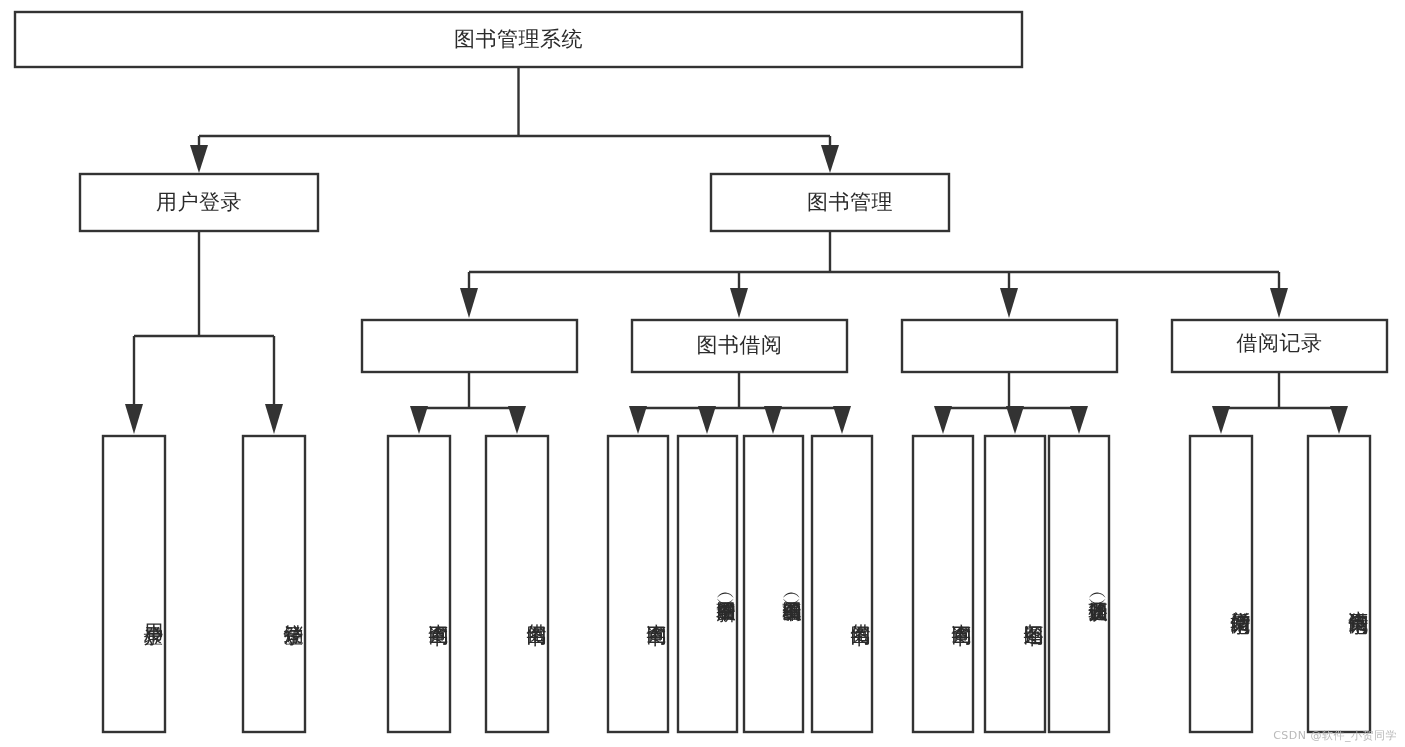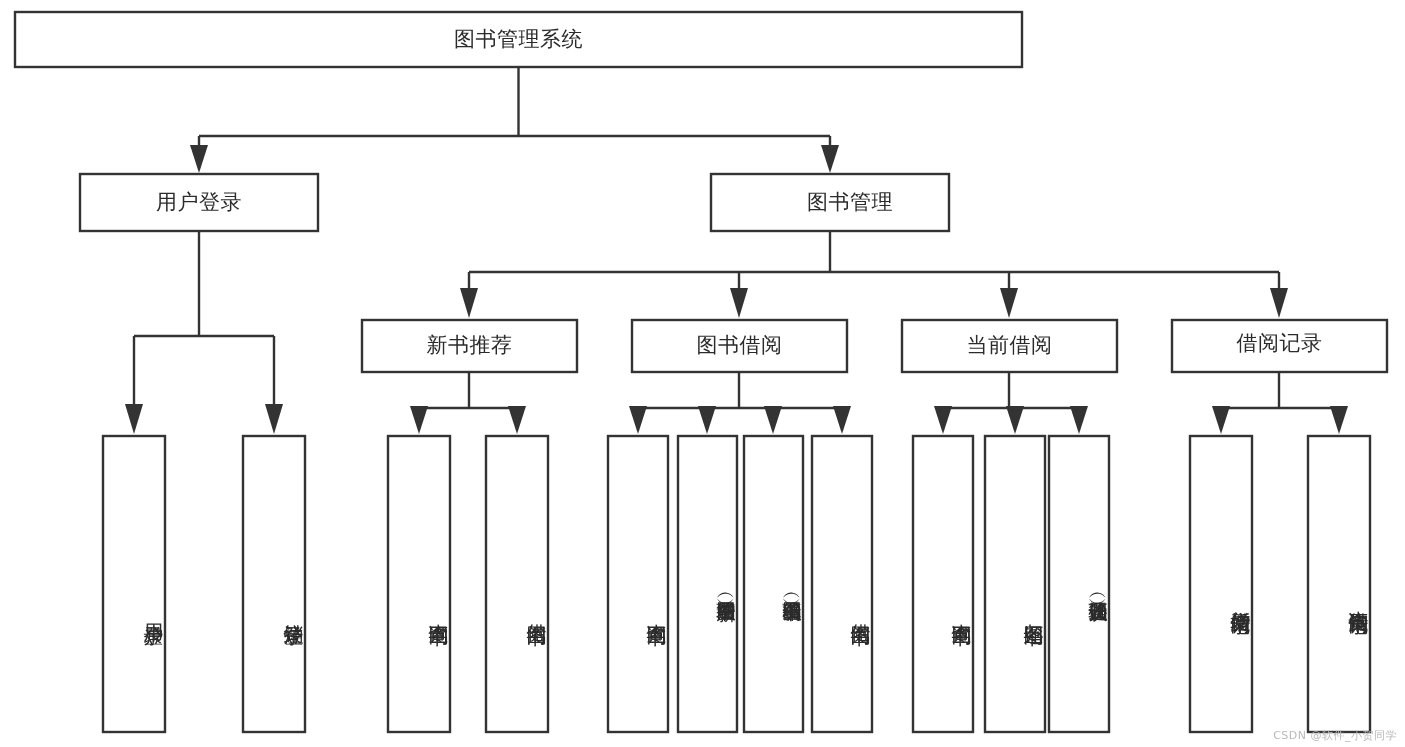--- a/index.html
+++ b/index.html
@@ -177,23 +177,21 @@
     <rect class="node-box" x="1049" y="436" width="60" height="296"></rect>
     <rect class="node-box" x="1190" y="436" width="62" height="296"></rect>
     <rect class="node-box" x="1308" y="436" width="62" height="296"></rect>
   </svg>
 
   <div class="node-label horizontal" style="left:15px;  top:12px;  width:1007px; height:55px;">图书管理系统</div>
 
   <div class="node-label horizontal" style="left:80px;  top:174px; width:238px; height:57px;">用户登录</div>
   <div class="node-label horizontal" style="left:711px; top:174px; width:262px; height:57px;padding-left:16px;">图书管理</div>
 
-  <div class="node-label horizontal" style="left:362px;  top:320px; width:215px; height:52px;">新书推荐</div>
   <div class="node-label horizontal" style="left:632px;  top:320px; width:215px; height:52px;">图书借阅</div>
-  <div class="node-label horizontal" style="left:902px;  top:320px; width:215px; height:52px;">当前借阅</div>
   <div class="node-label horizontal" style="left:1172px; top:318px; width:215px; height:52px;">借阅记录</div>
 
   <div class="node-label vertical" style="left:103px;  top:484px; width:62px; height:248px;">用户登录</div>
   <div class="node-label vertical" style="left:243px;  top:484px; width:62px; height:248px;">注销登录</div>
   <div class="node-label vertical" style="left:388px;  top:484px; width:62px; height:248px;">查询图书</div>
   <div class="node-label vertical" style="left:486px;  top:484px; width:62px; height:248px;">借阅图书</div>
   <div class="node-label vertical" style="left:608px;  top:484px; width:60px; height:248px;">查询图书</div>
   <div class="node-label vertical tall" style="left:678px; top:440px; width:59px; height:292px;">新增图书（管理员）</div>
   <div class="node-label vertical tall" style="left:744px; top:440px; width:59px; height:292px;">编辑图书（管理员）</div>
   <div class="node-label vertical" style="left:812px;  top:484px; width:60px; height:248px;">借阅图书</div>

